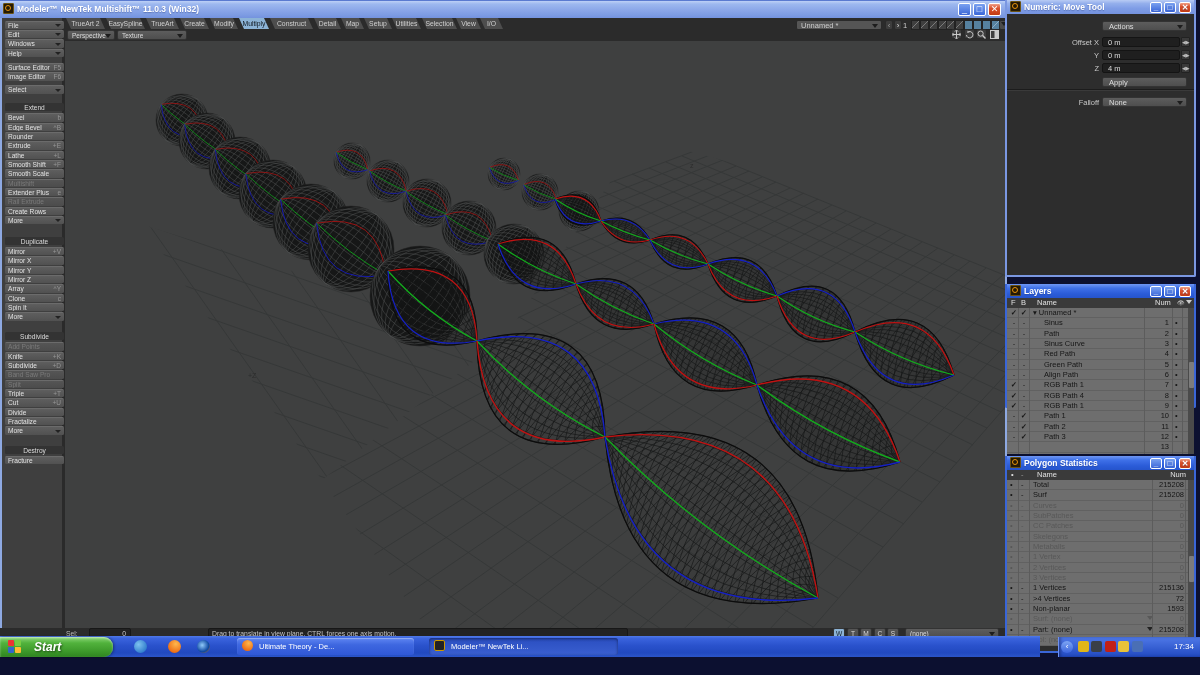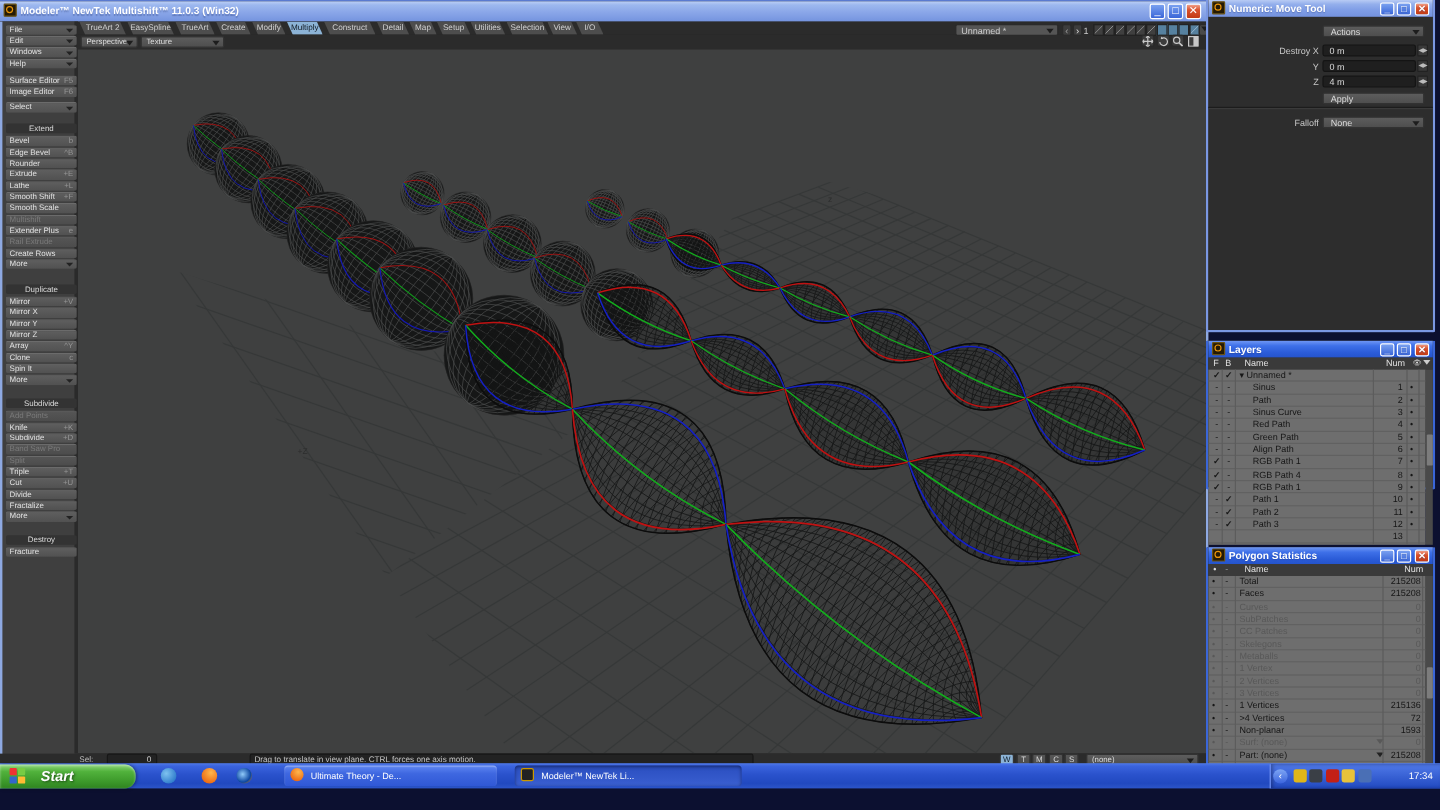--- a/index.html
+++ b/index.html
@@ -72,21 +72,21 @@
 font-size:7.5px;line-height:8px;padding:1px 0 0 5px}
 .nbtn{position:absolute;background:linear-gradient(#5d5d5d,#4e4e4e);border:1px solid #333;border-radius:2px;
 color:#ddd;font-size:7.5px;line-height:9px;text-align:left;padding-left:6px}
 .arrbox{position:absolute;width:9px;height:10px;background:#3a3a3a;border:1px solid #222;border-radius:1px;
 color:#bbb;font-size:6px;text-align:center;line-height:9px}
 
 .ttable{position:absolute;background:#6e6e6e;font-size:7.5px;color:#161616}
 .trow{position:relative;height:10.35px;border-bottom:1px solid #616161;white-space:nowrap}
 .thead{position:absolute;background:#3a3a3a;color:#e0e0e0;font-size:7.5px}
 
-#taskbar{position:absolute;left:0;top:636px;width:1200px;height:21px;
+#taskbar{position:absolute;left:0;top:636px;width:1040px;height:21px;
 background:linear-gradient(#4f79e8 0%,#3a63dd 12%,#2a52cc 45%,#2149c0 80%,#2c55c8 100%)}
 #startbtn{position:absolute;left:0;top:1px;width:113px;height:20px;border-radius:0 9px 9px 0;
 background:linear-gradient(#8ed87a 0%,#51b23c 30%,#3d9a2b 70%,#2f8420 100%);
 box-shadow:inset 0 1px 2px rgba(255,255,255,.5), 1px 0 3px rgba(0,0,0,.4);
 color:#fff;font-style:italic;font-weight:bold;font-size:12px;line-height:20px;padding-left:34px;
 text-shadow:1px 1px 2px rgba(0,0,0,.5)}
 .taskbtn{position:absolute;top:2px;height:17px;border-radius:3px;
 background:linear-gradient(#5f86f2,#3e67e0 40%,#3058d6);box-shadow:inset 0 1px 1px rgba(255,255,255,.35);
 color:#fff;font-size:7.5px;line-height:17px;padding-left:22px;white-space:nowrap;overflow:hidden}
 .taskbtn.pressed{background:linear-gradient(#2a4ec0,#3a5fd0);box-shadow:inset 0 1px 3px rgba(0,0,20,.5)}
@@ -1242,21 +1242,21 @@
       <div class="tbtn" style="left:533px;top:1px;width:44px">Make<span class="key">ret</span></div>
       <div class="tbtn" style="left:579px;top:1px;width:50px">Align to Plane</div>
       <div class="tbtn" style="left:633px;top:1px;width:45px">Restore Align</div>
     </div>
 </div>
 <div class="xpwin" id="numwin" style="left:1005px;top:0;width:191px;height:277px">
     <div class="xptitle"><span class="wicon" style="left:3px;top:1px">
         <i></i>
       </span>Numeric: Move Tool<span class="capbtn mini smbtn" style="right:32px;top:1.5px">_</span><span class="capbtn maxi smbtn" style="right:18px;top:1.5px">□</span><span class="capbtn clos smbtn" style="right:3px;top:1.5px">✕</span></div>
     <div class="nbtn" style="left:95px;top:21px;width:85px;height:10px">Actions<span class="dar" style="position:absolute;right:3px;top:3px;width:0;height:0;border-left:3.5px solid transparent;border-right:3.5px solid transparent;border-top:4px solid #1d1d1d"></span></div>
-    <div class="nlabel" style="left:0px;top:37.5px;width:92px">Destroy X</div>
+    <div class="nlabel" style="left:0px;top:37.5px;width:92px">Offset X</div>
     <div class="nfield" style="left:95px;top:36.5px;width:78px;height:10px">0 m</div>
     <div class="arrbox" style="left:174px;top:36.5px"><span style="font-size:5px;letter-spacing:0">◀▶</span></div>
     <div class="nlabel" style="left:0px;top:50.8px;width:92px">Y</div>
     <div class="nfield" style="left:95px;top:49.8px;width:78px;height:10px">0 m</div>
     <div class="arrbox" style="left:174px;top:49.8px"><span style="font-size:5px;letter-spacing:0">◀▶</span></div>
     <div class="nlabel" style="left:0px;top:64.1px;width:92px">Z</div>
     <div class="nfield" style="left:95px;top:63.1px;width:78px;height:10px">4 m</div>
     <div class="arrbox" style="left:174px;top:63.1px"><span style="font-size:5px;letter-spacing:0">◀▶</span></div>
     <div class="nbtn" style="left:95px;top:76.5px;width:85px;height:10px;text-align:left">Apply</div>
     <div style="position:absolute;left:0;top:89px;width:100%;border-top:1px solid #1c1c1c;border-bottom:1px solid #3a3a3a"></div>
@@ -1394,21 +1394,21 @@
     <div class="ttable" style="left:0;top:24px;width:181px;height:166px">
       <div class="trow" style="color:#161616">
         <span style="position:absolute;left:3px">•</span>
         <span style="position:absolute;left:14px">-</span>
         <span style="position:absolute;left:26px">Total</span>
         <span style="position:absolute;left:108px;width:69px;text-align:right">215208</span>
       </div>
       <div class="trow" style="color:#161616">
         <span style="position:absolute;left:3px">•</span>
         <span style="position:absolute;left:14px">-</span>
-        <span style="position:absolute;left:26px">Faces</span>
+        <span style="position:absolute;left:26px">Surf</span>
         <span style="position:absolute;left:108px;width:69px;text-align:right">215208</span>
       </div>
       <div class="trow" style="color:#585858">
         <span style="position:absolute;left:3px">•</span>
         <span style="position:absolute;left:14px">-</span>
         <span style="position:absolute;left:26px">Curves</span>
         <span style="position:absolute;left:108px;width:69px;text-align:right">0</span>
       </div>
       <div class="trow" style="color:#585858">
         <span style="position:absolute;left:3px">•</span>

